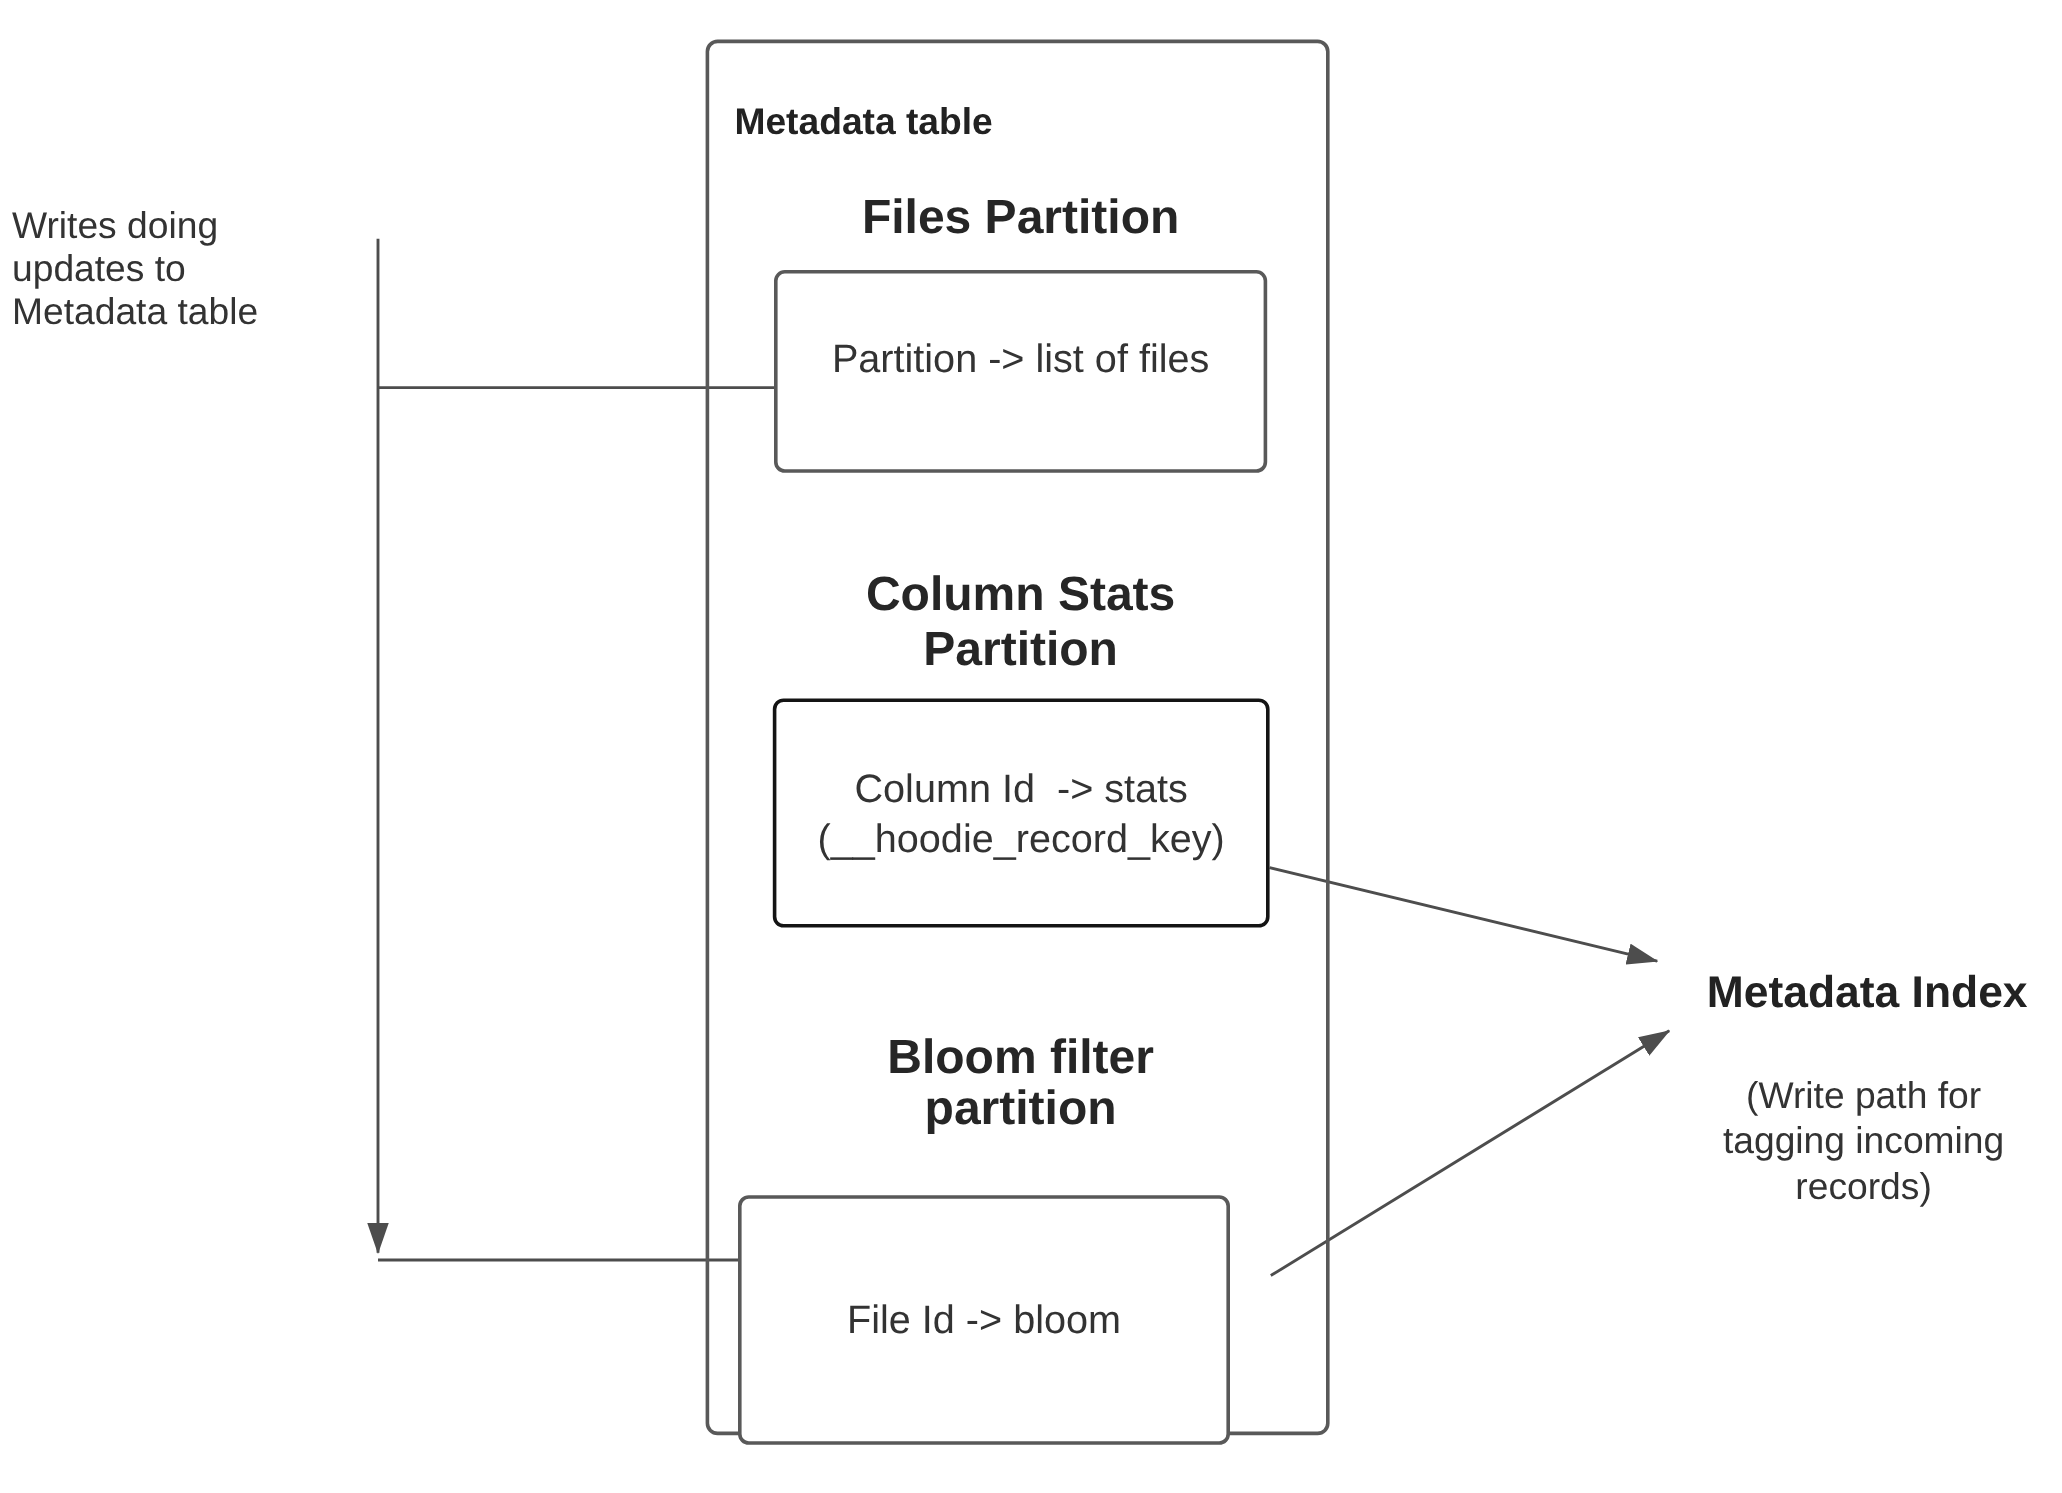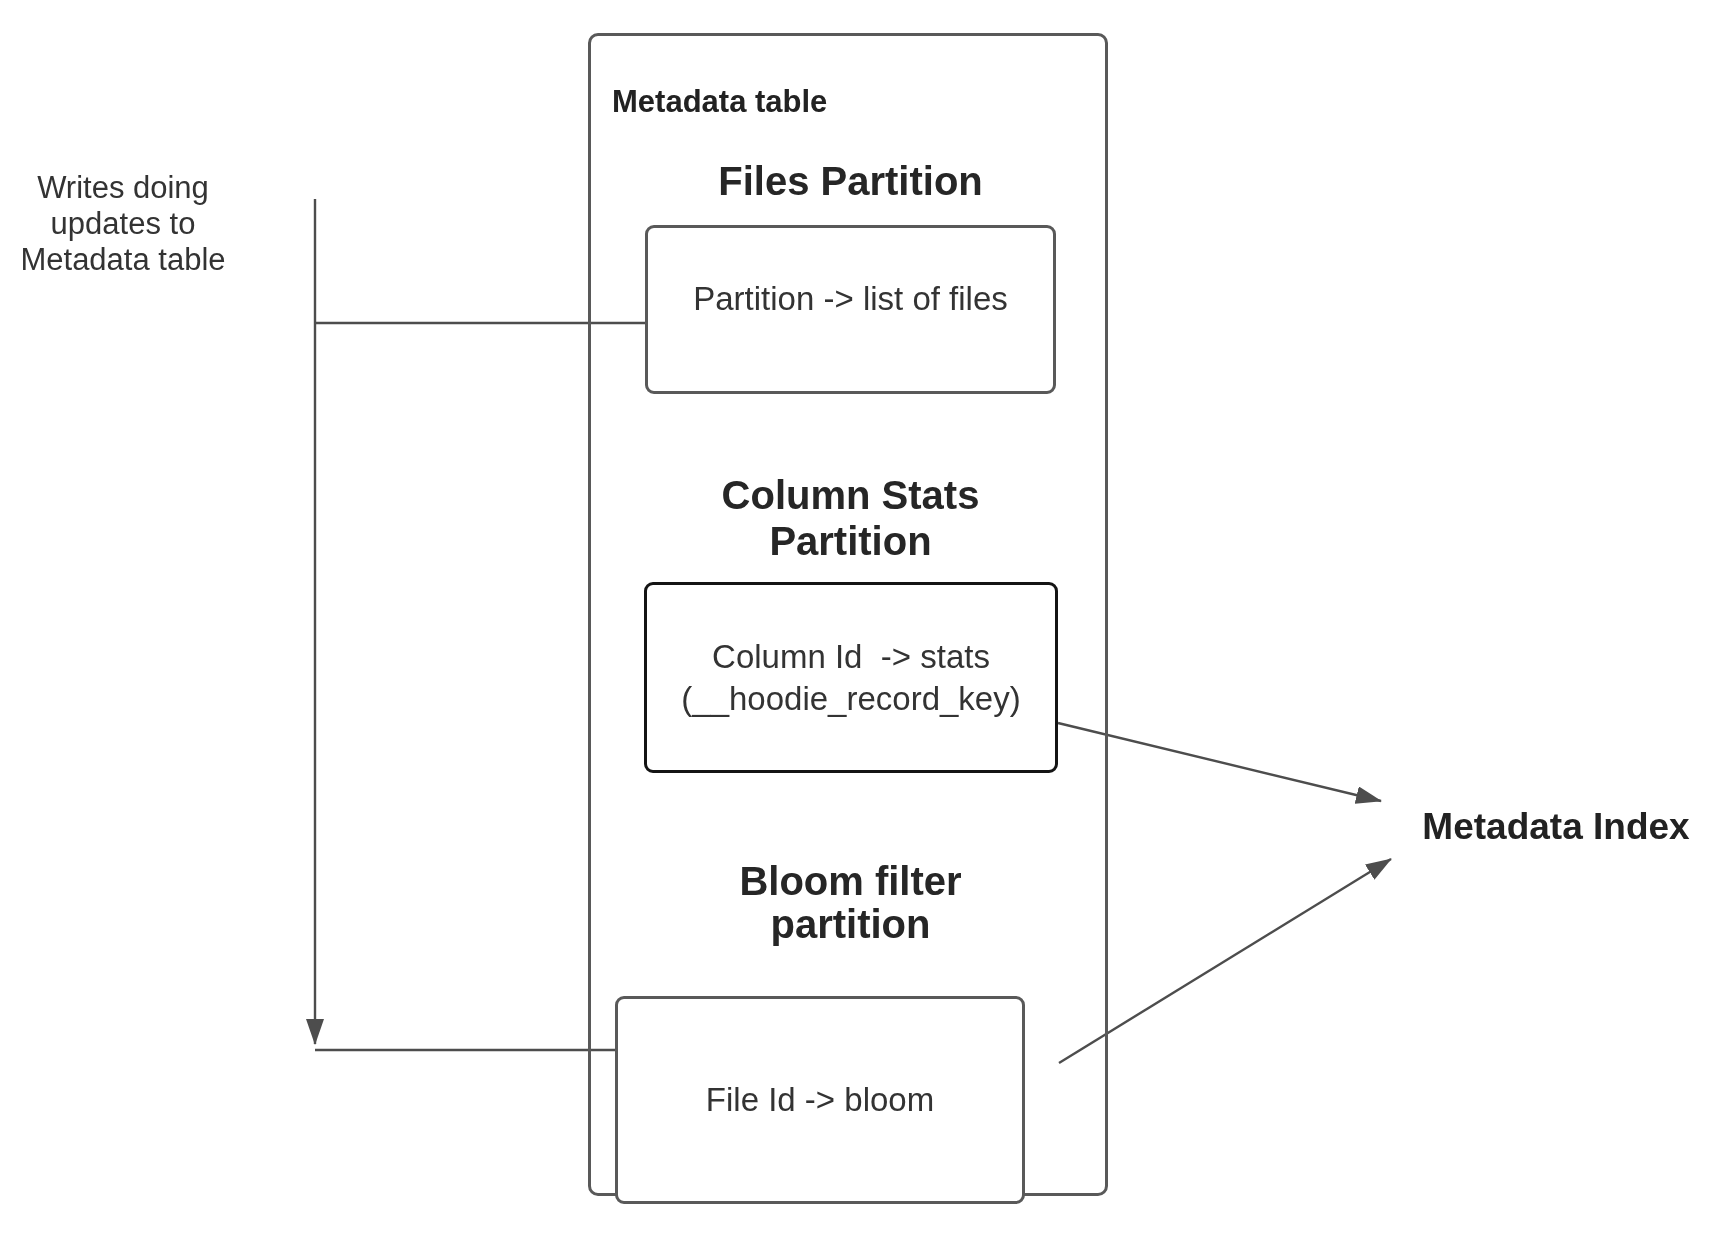--- a/index.html
+++ b/index.html
@@ -104,21 +104,20 @@
     width: 410px;
     height: 208px;
     margin-top: 28px;
   }
   
   .left-note {
     position: absolute;
     left: 10px;
     top: 170px;
     width: 226px;
-    text-align: center;
     font-size: 31px;
     line-height: 36px;
     color: #333333;
     white-space: pre-line;
   }
   
   .index-title {
     position: absolute;
     left: 1373px;
     top: 806px;
@@ -183,14 +182,17 @@
 (__hoodie_record_key)</span>
   </div>
 
   <div class="section-heading bloom-heading">Bloom filter
 partition</div>
   <div class="inner-box bloom-box">
     <span class="box-text">File Id -&gt; bloom</span>
   </div>
 
   <div class="index-title">Metadata Index</div>
+  <div class="index-subtitle">(Write path for
+tagging incoming
+records)</div>
 
 </div>
 
 </body></html>

